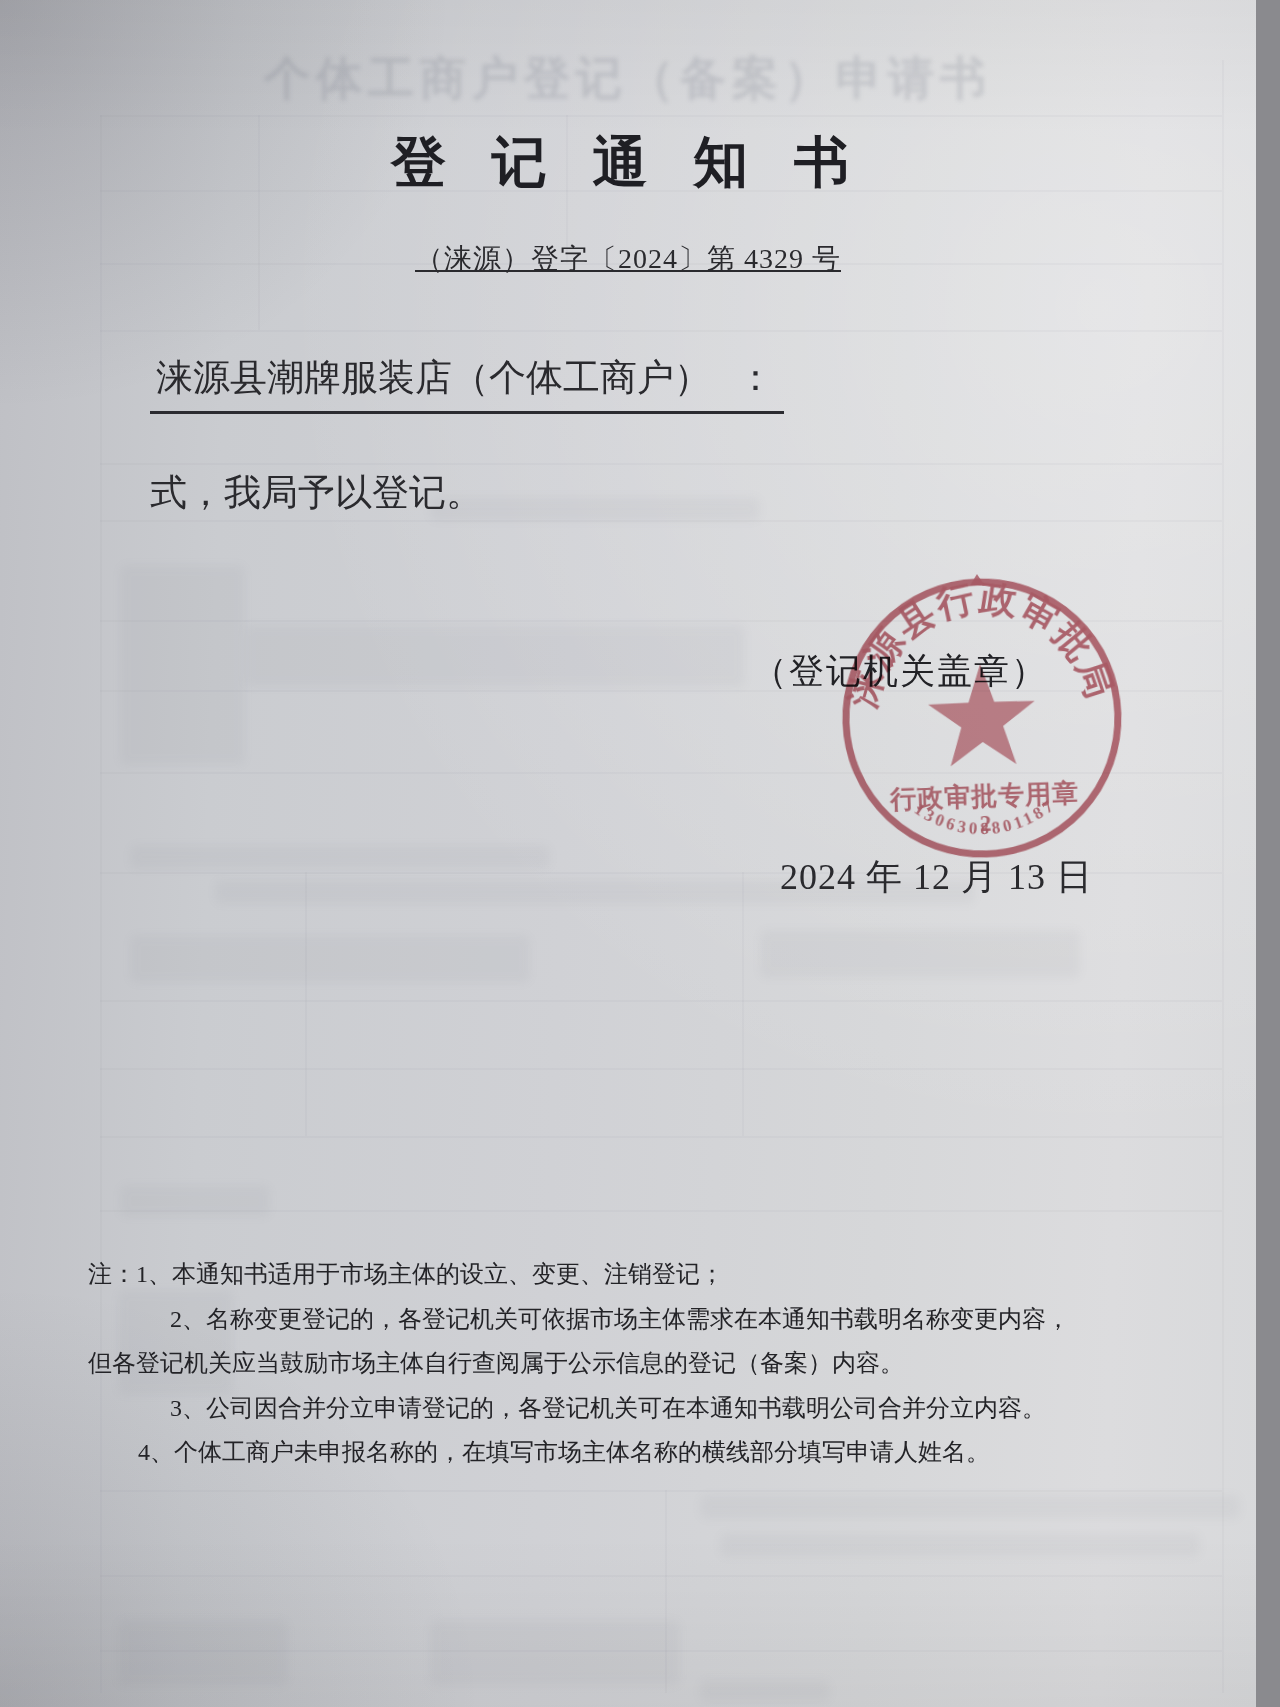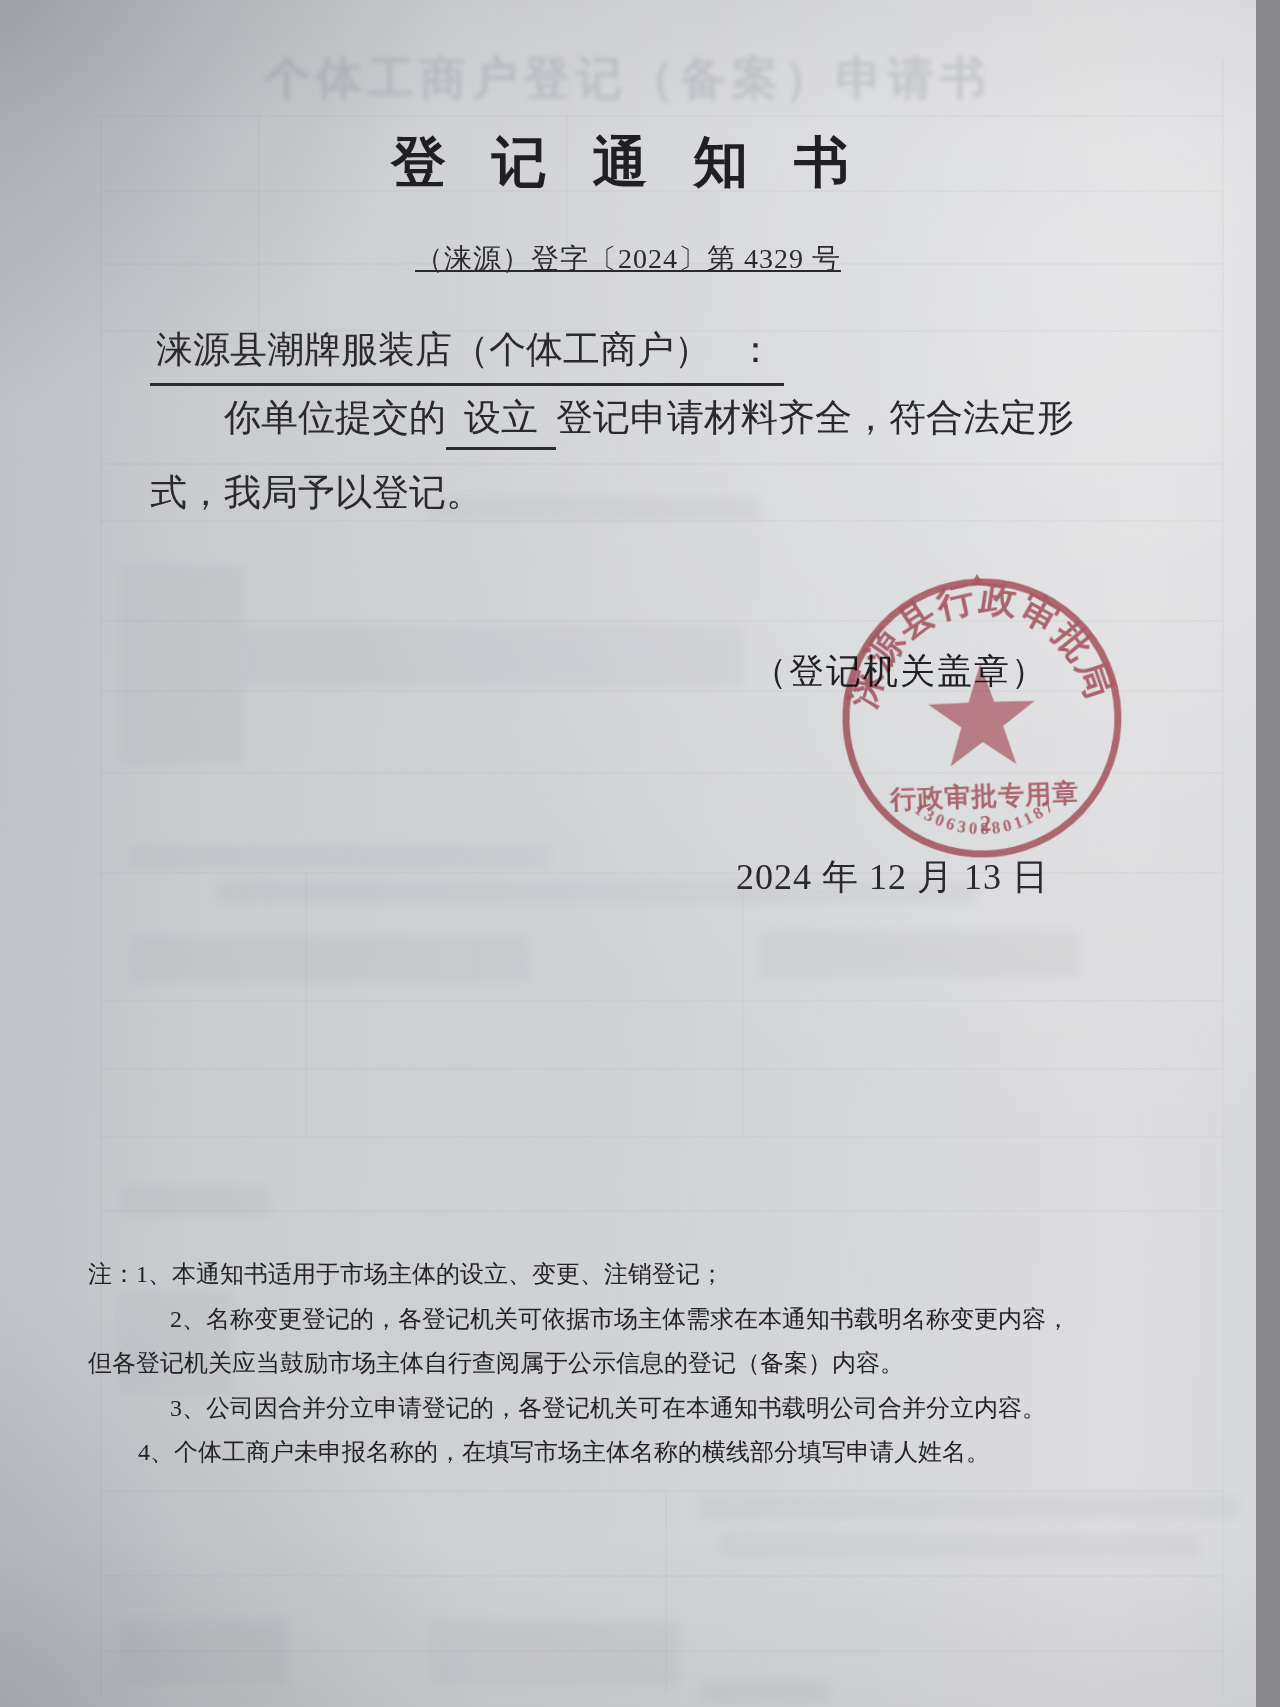--- a/index.html
+++ b/index.html
@@ -27,34 +27,34 @@
   .gline.h{height:2px;left:100px;width:1122px;}
   .gline.v{width:2px;}
   .smudge{background:#6e707c;opacity:0.06;filter:blur(5px);border-radius:6px;}
   
   .title{
     left:0;right:0;top:126px;text-align:center;
     font-size:55px;font-weight:700;letter-spacing:16px;color:#1f1f24;
   }
   .docnum{left:0;right:0;top:240px;text-align:center;font-size:28px;letter-spacing:1px;text-decoration:underline;}
   .addressee{left:150px;top:325px;font-size:37px;}
-  .addr-underline{display:inline-block;border-bottom:3px solid #2b2b30;padding:0 10px 8px 6px;}
+  .addr-underline{display:inline-block;border-bottom:3px solid #2b2b30;padding:0 10px 8px 6px;margin-top:28px;}
   .addr-gap{display:inline-block;width:26px;}
   .para1{left:150px;top:393px;right:130px;font-size:37px;}
   .indent{display:inline-block;width:74px;}
   .u-field{display:inline-block;border-bottom:3px solid #2b2b30;padding:0 18px 4px 18px;}
   .para2{left:150px;top:468px;font-size:37px;}
   .seal-caption{left:752px;top:648px;font-size:35px;letter-spacing:2px;color:#222226;}
   .seal{
     left:832px;top:570px;width:300px;height:300px;
     mix-blend-mode:multiply;opacity:0.85;
     filter:blur(0.4px);transform:rotate(-2deg);
   }
   .seal text{font-family:"Liberation Serif","DejaVu Serif",serif;}
-  .date{left:736px;top:853px;font-size:36px;letter-spacing:1px;}
+  .date{left:780px;top:853px;font-size:36px;letter-spacing:1px;}
   .notes{left:88px;top:1252px;right:76px;font-size:24px;line-height:44.5px;color:#232327;}
   .note-line{white-space:nowrap;}
   .ind-0{margin-left:0;}
   .ind-82{margin-left:82px;}
   .ind-50{margin-left:50px;}
 </style>
 </head>
 <body>
 
 <div class="photo">
@@ -102,23 +102,20 @@
   <div class="abs smudge" style="left:700px;top:1680px;width:130px;height:22px;"></div>
 
   <div class="abs title">登 记 通 知 书</div>
 
   <div class="abs docnum">（涞源）登字〔2024〕第 4329 号</div>
 
   <div class="abs addressee">
     <span class="addr-underline"><span>涞源县潮牌服装店（个体工商户）</span><span class="addr-gap"></span><span>：</span></span>
   </div>
 
-  <div class="abs para1">
-    <span class="indent"></span><span>你单位提交的</span><span class="u-field">设立</span><span>登记申请材料齐全，符合法定形</span>
-  </div>
 
   <div class="abs para2">式，我局予以登记。</div>
 
   <div class="abs seal-caption">（登记机关盖章）</div>
 
   <svg class="abs seal" viewBox="0 0 300 300">
     <defs>
       <path id="arcTop" d="M 43.8,135 A 107,107 0 0 1 256.2,135" fill="none"></path>
       <path id="arcBot" d="M 61.1,222.6 A 116,116 0 0 0 238.9,222.6" fill="none"></path>
     </defs>

